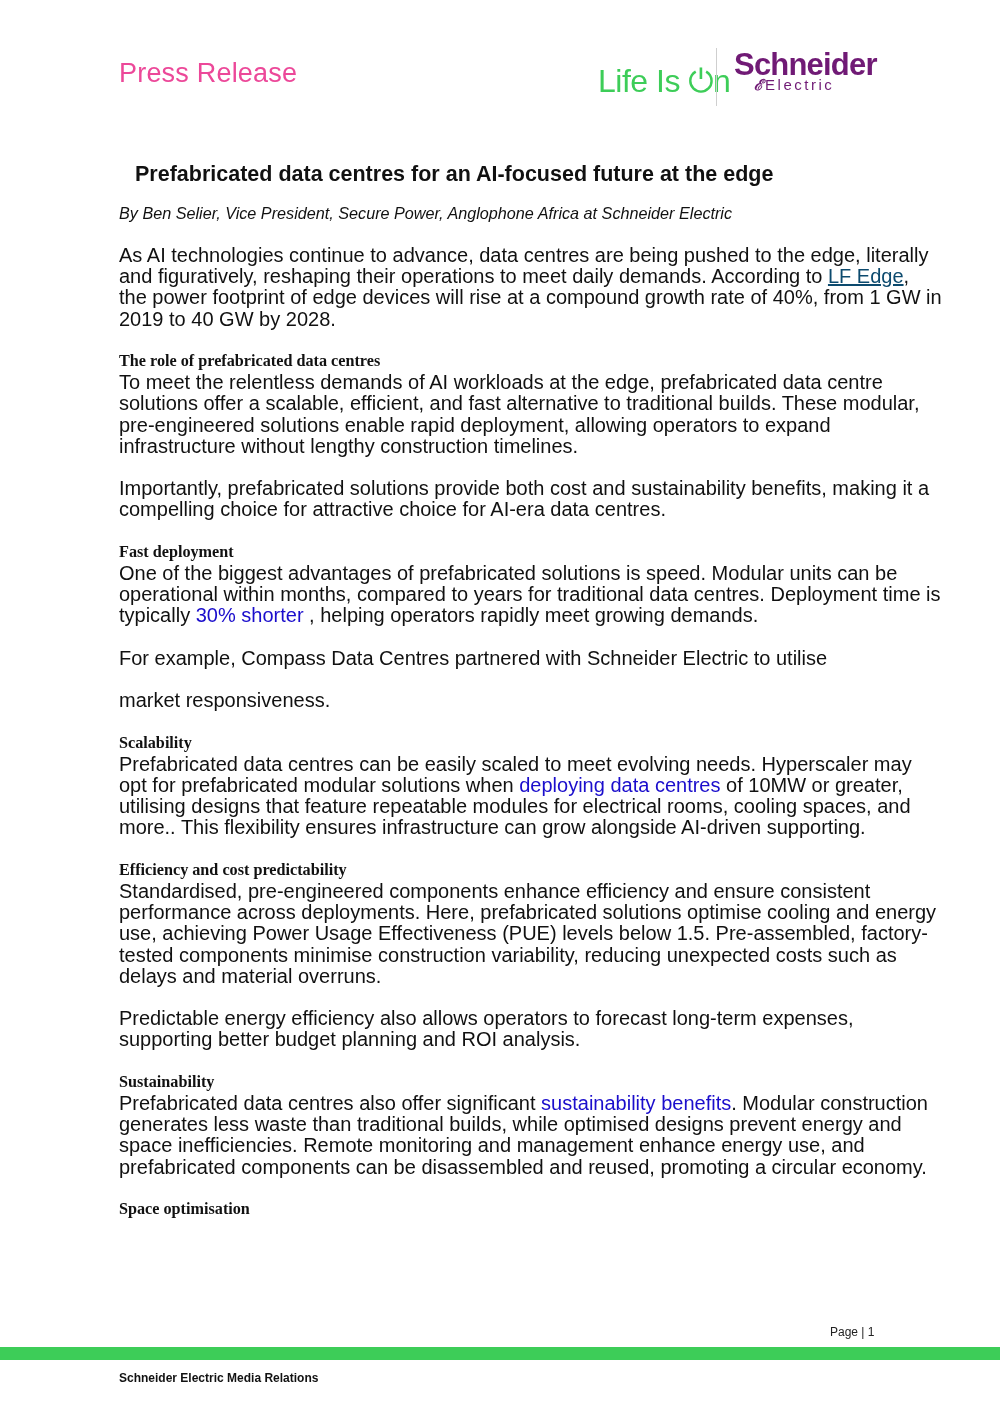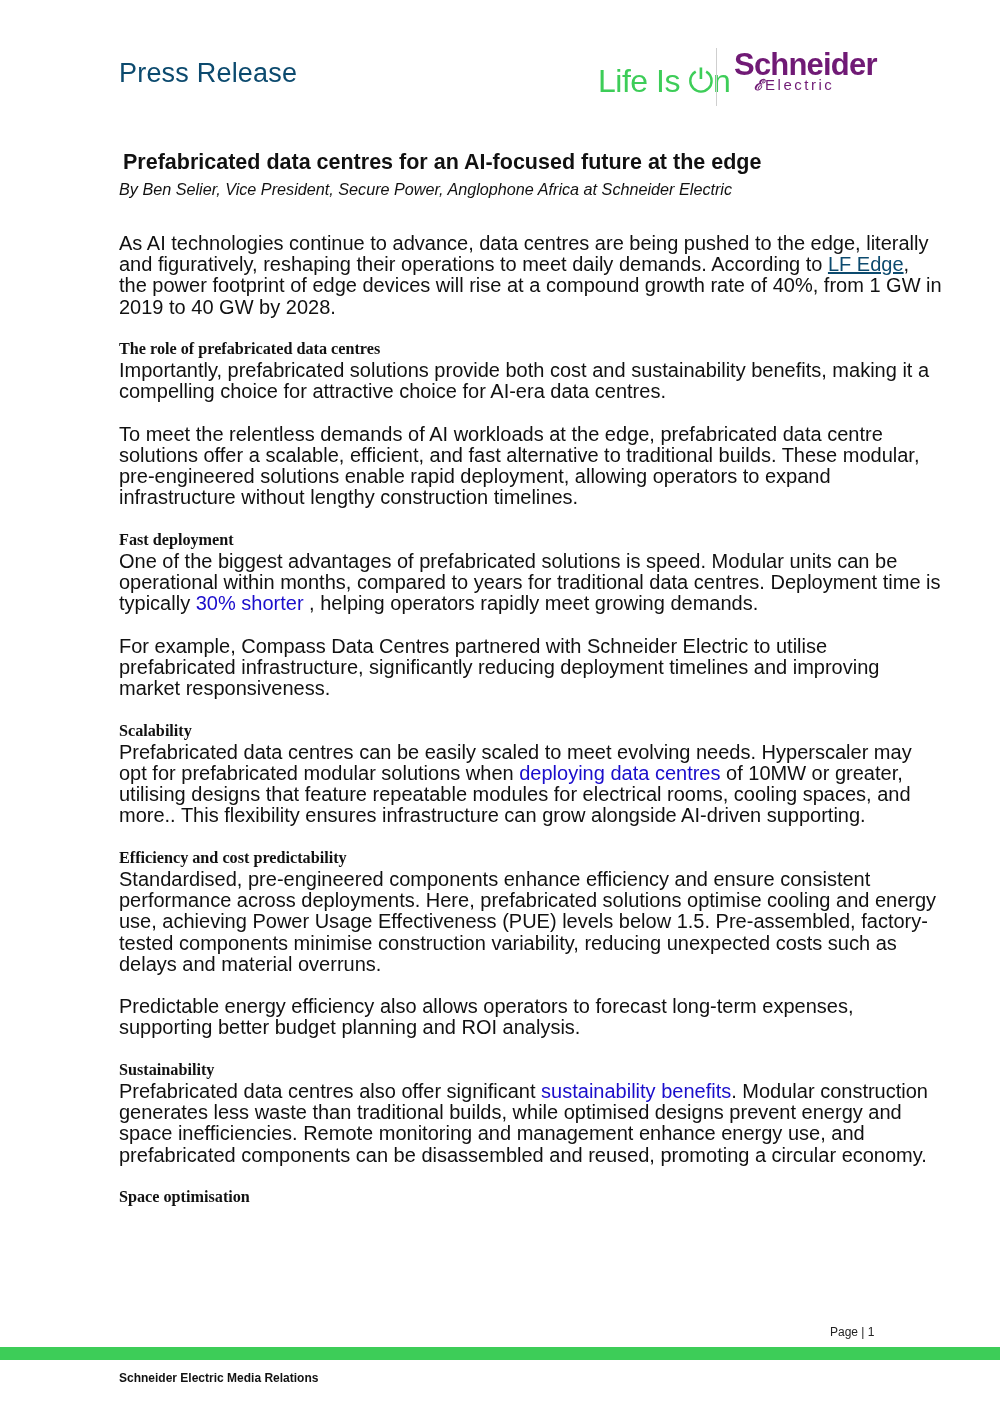--- a/index.html
+++ b/index.html
@@ -1,29 +1,29 @@
 <!DOCTYPE html>
 <html><head>
 <meta charset="utf-8">
 <style>
   html, body { margin:0; padding:0; background:#ffffff; }
   body { width:1000px; height:1413px; position:relative; overflow:hidden;
          font-family:"Liberation Sans", sans-serif; color:#111; }
-  .press { position:absolute; left:119px; top:58px; font-size:27px; color:#0c4a6e; letter-spacing:0.2px; }
+  .press { position:absolute; left:119px; top:58px; font-size:27px; color:#ec4899; letter-spacing:0.2px; }
   .lifeison { position:absolute; left:598px; top:63px; font-size:32px; color:#3dcd58; letter-spacing:-0.5px; }
   .lifeison .pwr { display:inline-block; position:relative; }
   .logo-div { position:absolute; left:716px; top:48px; width:1px; height:58px; background:#cfcfcf; }
   .se-logo { position:absolute; left:734px; top:49px; color:#701a75; }
   .se-logo .s1 { font-size:31px; font-weight:bold; letter-spacing:-0.8px; line-height:31px; display:block; }
   .se-logo .s2 { font-size:15px; letter-spacing:2.5px; line-height:16px; display:block; margin-left:20px; margin-top:-3px; }
   .se-logo .s2 .glyph { font-weight:bold; font-style:italic; letter-spacing:0; margin-right:2px; }
 
   .content { position:absolute; left:119px; top:146px; width:770px; }
-  .title { font-size:21.5px; font-weight:bold; line-height:25px; margin:4px; }
-  .byline { font-size:16.2px; font-style:italic; line-height:21px; margin:0 0 33px 0; }
+  .title { font-size:21.5px; font-weight:bold; line-height:25px; margin:16px; }
+  .byline { font-size:16.2px; font-style:italic; line-height:21px; margin:0 0 21px 0; }
   p { font-size:20px; line-height:21.2px; margin:0 0 21.2px 0; white-space:nowrap; }
   h3 { font-size:16.2px; font-weight:bold; line-height:21.2px; margin:0;font-family:Liberation Serif, serif; }
   a.link { color:#1a0dcc; }
   a.visited { color:#0c4a6e; text-decoration:underline; }
 
   .pagenum { position:absolute; left:830px; top:1325px; font-size:12px; color:#222; }
   .greenbar { position:absolute; left:0; top:1347px; width:1000px; height:13px; background:#3dcd58; }
   .footer { position:absolute; left:119px; top:1371px; font-size:12px; font-weight:bold; color:#111; }
 </style>
 </head>
@@ -45,39 +45,39 @@
   <p>
     <span>As AI technologies continue to advance, data centres are being pushed to the edge, literally</span><br>
     <span>and figuratively, reshaping their operations to meet daily demands.  According to </span><a class="visited">LF Edge</a><span>,</span><br>
     <span>the power footprint of edge devices will rise at a compound growth rate of 40%, from 1 GW in</span><br>
     <span>2019 to 40 GW by 2028.</span>
   </p>
 
 
   <h3>The role of prefabricated data centres</h3>
   <p>
-    <span>Importantly, prefabricated solutions provide both cost and sustainability benefits, making it a</span><br>
-    <span>compelling choice for attractive choice for AI-era data centres.</span>
-  </p>
-  <p>
     <span>To meet the relentless demands of AI workloads at the edge, prefabricated data centre</span><br>
     <span>solutions offer a scalable, efficient, and fast alternative to traditional builds. These modular,</span><br>
     <span>pre-engineered solutions enable rapid deployment, allowing operators to expand</span><br>
     <span>infrastructure without lengthy construction timelines.</span>
+  </p>
+  <p>
+    <span>Importantly, prefabricated solutions provide both cost and sustainability benefits, making it a</span><br>
+    <span>compelling choice for attractive choice for AI-era data centres.</span>
   </p>
 
   <h3>Fast deployment</h3>
   <p>
     <span>One of the biggest advantages of prefabricated solutions is speed. Modular units can be</span><br>
     <span>operational within months, compared to years for traditional data centres. Deployment time is</span><br>
     <span>typically </span><a class="link">30% shorter</a><span> , helping operators rapidly meet growing demands.</span>
   </p>
   <p>
     <span>For example, Compass Data Centres partnered with Schneider Electric to utilise</span><br>
-    <span>prefabricated infrastructure, significantly reducing deployment timelines and improving</span><br>
+    <br>
     <span>market responsiveness.</span>
   </p>
 
   <h3>Scalability</h3>
   <p>
     <span>Prefabricated data centres can be easily scaled to meet evolving needs. Hyperscaler may</span><br>
     <span>opt for prefabricated modular solutions when </span><a class="link">deploying data centres</a><span> of 10MW or greater,</span><br>
     <span>utilising designs that feature repeatable modules for electrical rooms, cooling spaces, and</span><br>
     <span>more.. This flexibility ensures infrastructure can grow alongside AI-driven supporting.</span>
   </p>

